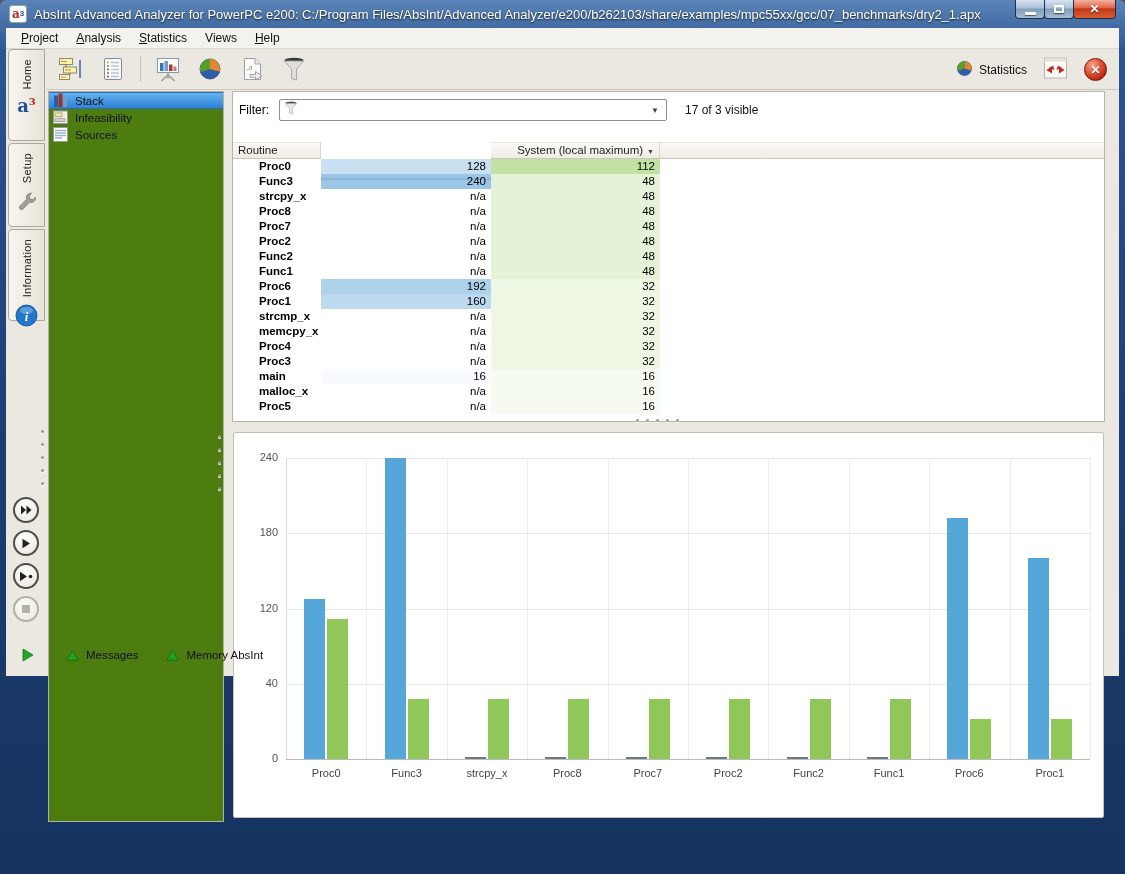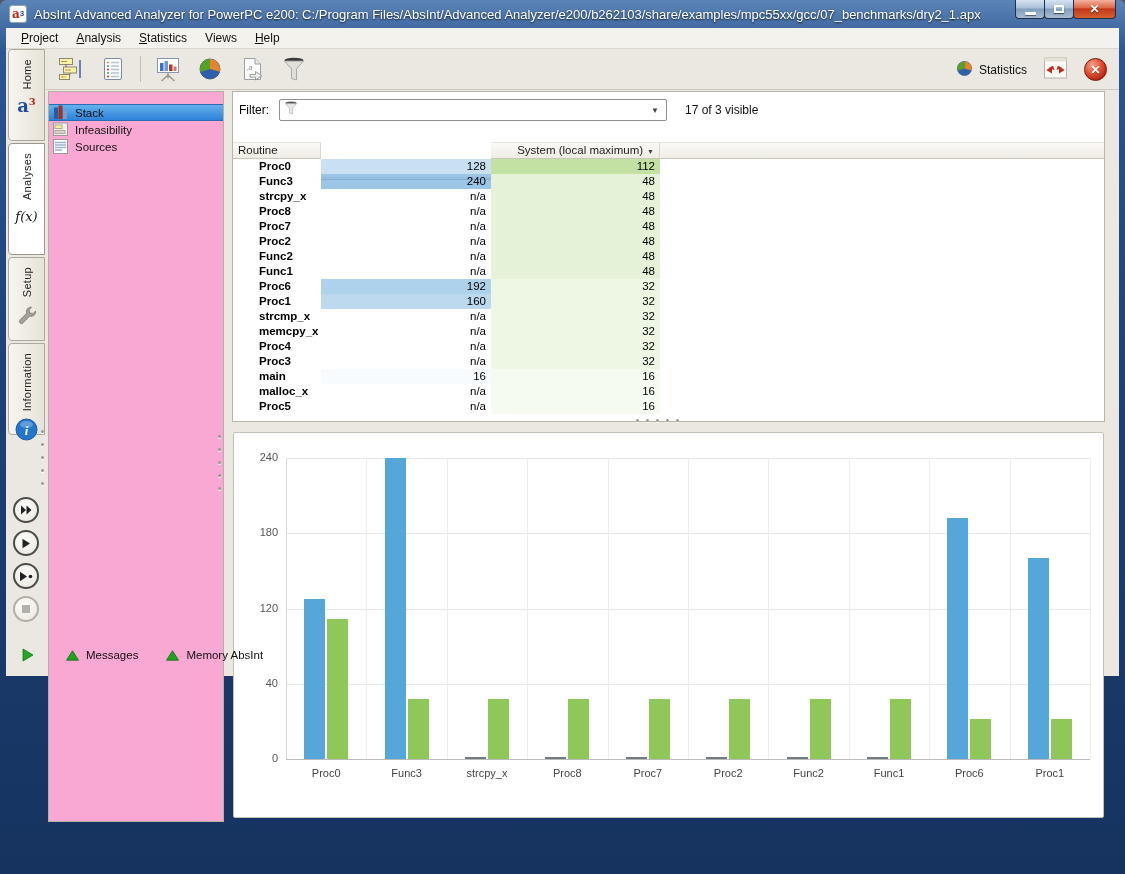--- a/index.html
+++ b/index.html
@@ -51,21 +51,21 @@
   .logo-a sup { color:#c22618; font-size:10px; }
   .fx { font-family:"DejaVu Serif",serif; font-style:italic; font-size:13px; color:#111; }
   .run-buttons { position:absolute; left:0; bottom:12px; width:40px; display:flex;
     flex-direction:column; align-items:center; gap:7px; }
   .runbtn { width:26px; height:26px; border-radius:50%; border:2px solid #4c4c48;
     background:radial-gradient(circle at 40% 30%, #fdfdfb, #e9e6dd); display:flex;
     align-items:center; justify-content:center; }
   .runbtn.disabled { border-color:#b2afa6; }
   
   .left-panel { position:absolute; left:42px; top:63px; width:176px; height:731px;
-    background:#f9a8d4; border:1px solid #b4b0a4; padding-top:12px; }
+    background:#4d7c0f; border:1px solid #b4b0a4; padding-top:0; }
   .list-item { height:17px; display:flex; align-items:center; gap:7px; padding-left:4px;
     font-size:11.5px; color:#111; margin:0 0 0 0; }
   .list-item.selected { background:linear-gradient(180deg,#64b1ec,#2e82d8); border-top:1px solid #2b6cb4; border-bottom:1px solid #2b6cb4; }
   .main-panel { position:absolute; left:226px; top:63px; width:873px; height:331px;
     background:#fff; border:1px solid #b8b4a8; }
   .filter-row { position:absolute; left:6px; top:7px; display:flex; align-items:center; }
   .filter-label { font-size:12px; margin-right:10px; }
   .combo { position:relative; width:388px; height:22px; background:#fff; border:1px solid #8f8f8f;
     border-radius:2px; display:flex; align-items:center; padding-left:4px; gap:4px; }
   .combo input { border:none; outline:none; flex:1; font-size:12px; height:18px; font-family:inherit; }
@@ -231,24 +231,20 @@
         <div class="close-orb">
             <span>✕</span>
           </div>
       </div>
     </div>
 
     <div class="tabrail">
       <div class="side-tab" style="height: 92px;">
           <span class="tab-label">Home</span>
           <span class="tab-icon"><span class="logo-a">a<sup>3</sup></span></span>
-        </div>
-        <div class="side-tab selected" style="height: 112px;">
-          <span class="tab-label">Analyses</span>
-          <span class="tab-icon"><span class="fx">f(x)</span></span>
         </div>
         <div class="side-tab" style="height: 84px;">
           <span class="tab-label">Setup</span>
           <span class="tab-icon"><svg width="22" height="22" viewBox="0 0 22 22">
               <path d="M15.5 3.2 a4.4 4.4 0 0 0 -4.8 6 L4 15.9 a2.1 2.1 0 0 0 3 3 L13.7 12.1 a4.4 4.4 0 0 0 5.8 -5 l-2.7 2.7 -2.9 -0.8 -0.8 -2.9 z" fill="#a2a29a" stroke="#6f6f68" stroke-width="0.7"></path>
             </svg></span>
         </div>
         <div class="side-tab" style="height: 92px;">
           <span class="tab-label">Information</span>
           <span class="tab-icon"><svg width="23" height="23" viewBox="0 0 23 23">

